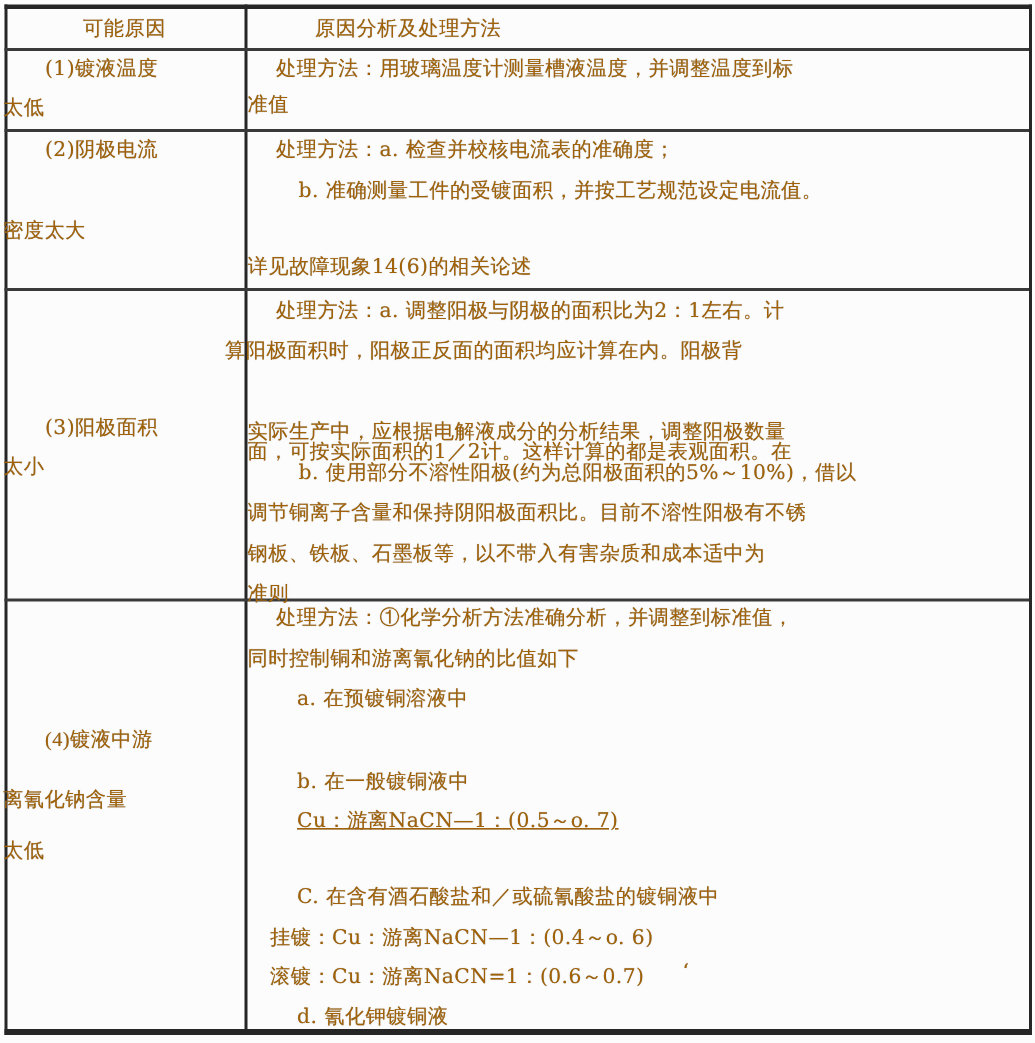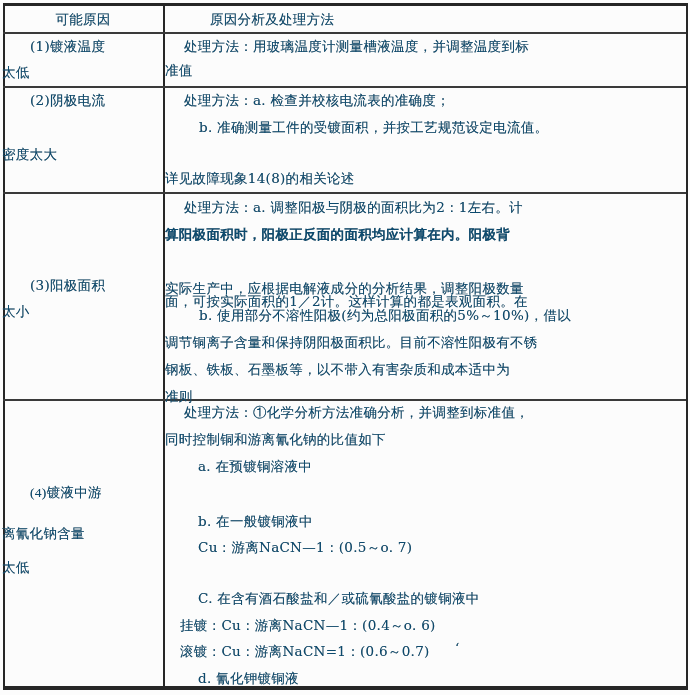--- a/index.html
+++ b/index.html
@@ -15,21 +15,21 @@
     overflow: hidden;
     font-family: "DejaVu Serif", "Liberation Serif", serif;
     color: #3d3d3d;
   }
   .tline {
     position: absolute;
     font-size: 13.5px;
     line-height: 16px;
     white-space: pre;
     letter-spacing: 0.3px;
-    color: #0c4a6e;
+    color: #a16207;
     text-shadow: 0 0 0.6px rgba(80,80,80,0.55);
   }
   .hdr {
     font-size: 13.5px;
   }
   .border {
     position: absolute;
     background: #262626;
   }
   .hairline {
@@ -63,42 +63,42 @@
   <div class="tline" style="left:2px; top:64px;">太低</div>
 
   <div class="tline" style="left:184px; top:38px;">处理方法：用玻璃温度计测量槽液温度，并调整温度到标</div>
   <div class="tline" style="left:165px; top:62px;">准值</div>
 
   <div class="tline" style="left:30px; top:92px;">(2)阴极电流</div>
   <div class="tline" style="left:2px; top:146px;">密度太大</div>
 
   <div class="tline" style="left:184px; top:92px;">处理方法：a. 检查并校核电流表的准确度；</div>
   <div class="tline" style="left:199px; top:119px;">b. 准确测量工件的受镀面积，并按工艺规范设定电流值。</div>
-  <div class="tline" style="left:165px; top:170px;">详见故障现象14(8)的相关论述</div>
+  <div class="tline" style="left:165px; top:170px;">详见故障现象14(6)的相关论述</div>
 
   <div class="tline" style="left:30px; top:277px;">(3)阳极面积</div>
   <div class="tline" style="left:2px; top:303px;">太小</div>
 
   <div class="tline" style="left:184px; top:199px;">处理方法：a. 调整阳极与阴极的面积比为2：1左右。计</div>
-  <div class="tline" style="left:165px; top:226px;font-weight:bold;">算阳极面积时，阳极正反面的面积均应计算在内。阳极背</div>
+  <div class="tline" style="left:150px; top:226px;">算阳极面积时，阳极正反面的面积均应计算在内。阳极背</div>
   <div class="tline" style="left:165px; top:253px;margin-top:40px;">面，可按实际面积的1／2计。这样计算的都是表观面积。在</div>
   <div class="tline" style="left:165px; top:280px;">实际生产中，应根据电解液成分的分析结果，调整阳极数量</div>
   <div class="tline" style="left:199px; top:307px;">b. 使用部分不溶性阳极(约为总阳极面积的5%～10%)，借以</div>
   <div class="tline" style="left:165px; top:334px;">调节铜离子含量和保持阴阳极面积比。目前不溶性阳极有不锈</div>
   <div class="tline" style="left:165px; top:361px;">钢板、铁板、石墨板等，以不带入有害杂质和成本适中为</div>
   <div class="tline" style="left:165px; top:388px;">准则</div>
 
   <div class="tline" style="left:30px; top:485px;font-family:Liberation Serif, serif;">(4)镀液中游</div>
   <div class="tline" style="left:2px; top:513px;margin-top:12px;">离氰化钠含量</div>
   <div class="tline" style="left:2px; top:559px;">太低</div>
 
   <div class="tline" style="left:165px; top:431px;">同时控制铜和游离氰化钠的比值如下</div>
   <div class="tline" style="left:184px; top:404px;">处理方法：①化学分析方法准确分析，并调整到标准值，</div>
   <div class="tline" style="left:198px; top:458px;">a. 在预镀铜溶液中</div>
   <div class="tline" style="left:198px; top:513px;">b. 在一般镀铜液中</div>
-  <div class="tline" style="left:198px; top:539px;">Cu：游离NaCN—1：(0.5～o. 7)</div>
+  <div class="tline" style="left:198px; top:539px;text-decoration:underline;">Cu：游离NaCN—1：(0.5～o. 7)</div>
   <div class="tline" style="left:198px; top:590px;">C. 在含有酒石酸盐和／或硫氰酸盐的镀铜液中</div>
   <div class="tline" style="left:180px; top:617px;">挂镀：Cu：游离NaCN—1：(0.4～o. 6)</div>
   <div class="tline" style="left:180px; top:643px;">滚镀：Cu：游离NaCN=1：(0.6～0.7)</div>
   <div class="tline" style="left:455px; top:640px;">‘</div>
   <div class="tline" style="left:198px; top:670px;">d. 氰化钾镀铜液</div>
 
 </div>
 
 </body></html>

